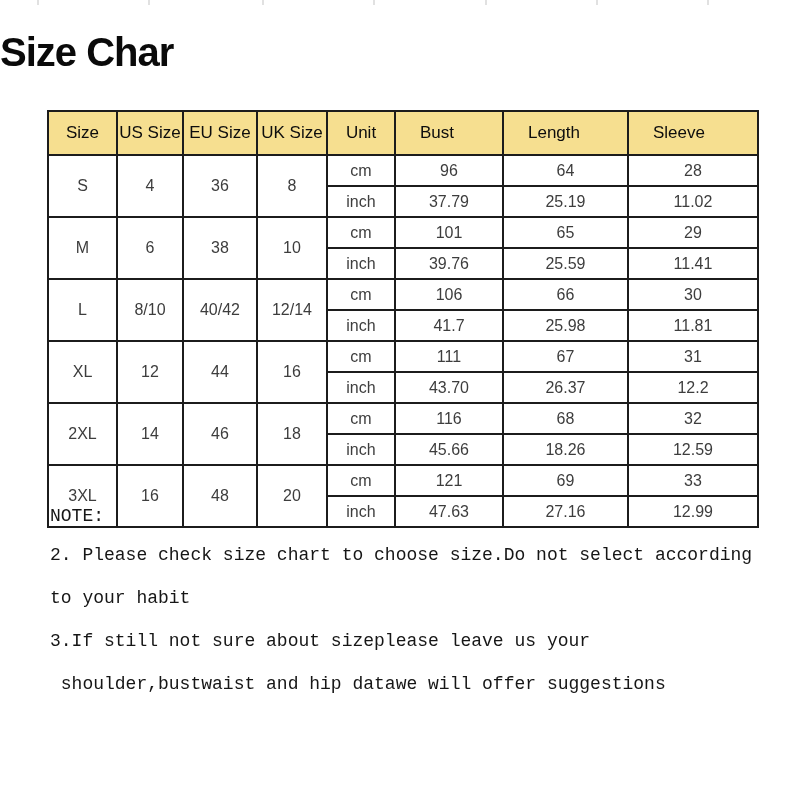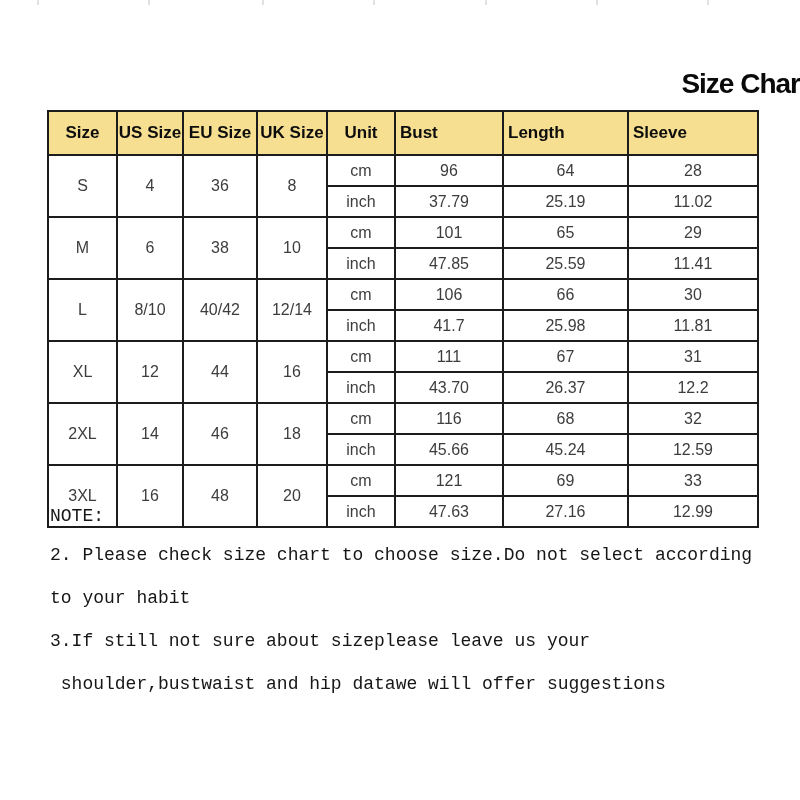--- a/index.html
+++ b/index.html
@@ -9,45 +9,44 @@
     position:relative;
     font-family:"Liberation Sans", sans-serif;
     overflow:hidden;
   }
   .ruler-tick {
     position:absolute; top:0; width:2px; height:5px;
     background:#d9d9d9; opacity:.8;
   }
   .page-title {
     position:absolute; top:30px; left:0; width:800px;
-    text-align:right;
-    font-size:28px; font-weight:bold; color:#0a0a0a;
+    text-align:left;
+    font-size:40px; font-weight:bold; color:#0a0a0a;
     letter-spacing:-1px;
     font-family:"Liberation Sans", sans-serif;
-    margin-top:38px;
   }
   table.size-table {
     position:absolute; left:47px; top:110px;
     width:710px;
     border-collapse:collapse;
     table-layout:fixed;
   }
   .size-table th, .size-table td {
     border:2px solid #1c1c1c;
     text-align:center;
     vertical-align:middle;
     overflow:hidden;
     padding:0;
   }
   .size-table th {
     background:#f6df90;
-    font-size:17px; font-weight:bold; color:#0d0d0d;
+    font-size:17px; font-weight:normal; color:#0d0d0d;
     height:42px;
   }
-  .size-table th.left { text-align:left; padding-left:4px; }
+  .size-table th.left { text-align:left; padding-left:24px; }
   .size-table td {
     font-size:16px; color:#3d3d3d;
     height:29px;
     background:#ffffff;
   }
   .notes {
     position:absolute; left:50px; top:506px; width:712px;
     font-family:"Liberation Mono", monospace;
     font-size:18px; color:#161616;
   }
@@ -129,21 +128,21 @@
       <td rowspan="2">6</td>
       <td rowspan="2">38</td>
       <td rowspan="2">10</td>
       <td>cm</td>
       <td>101</td>
       <td>65</td>
       <td>29</td>
     </tr>
     <tr>
       <td>inch</td>
-      <td>47.85</td>
+      <td>39.76</td>
       <td>25.59</td>
       <td>11.41</td>
     </tr>
 
     <tr>
       <td rowspan="2">L</td>
       <td rowspan="2">8/10</td>
       <td rowspan="2">40/42</td>
       <td rowspan="2">12/14</td>
       <td>cm</td>
@@ -181,21 +180,21 @@
       <td rowspan="2">46</td>
       <td rowspan="2">18</td>
       <td>cm</td>
       <td>116</td>
       <td>68</td>
       <td>32</td>
     </tr>
     <tr>
       <td>inch</td>
       <td>45.66</td>
-      <td>45.24</td>
+      <td>18.26</td>
       <td>12.59</td>
     </tr>
 
     <tr>
       <td rowspan="2">3XL</td>
       <td rowspan="2">16</td>
       <td rowspan="2">48</td>
       <td rowspan="2">20</td>
       <td>cm</td>
       <td>121</td>

